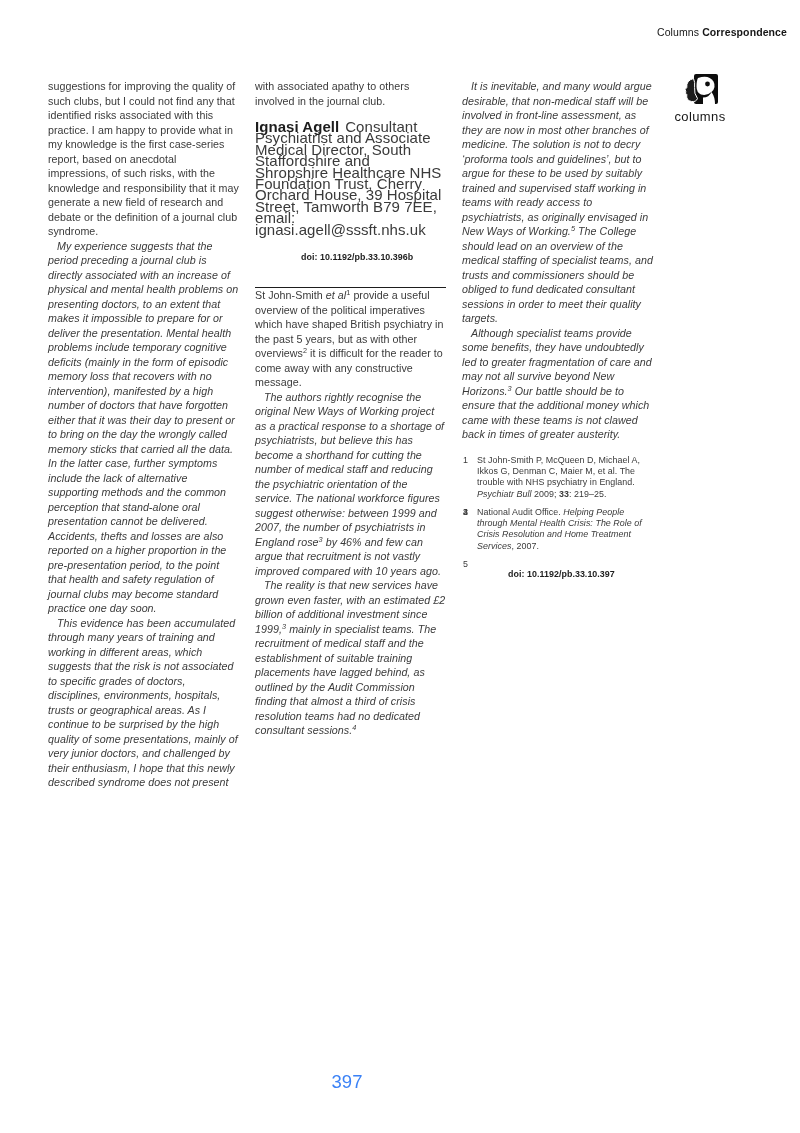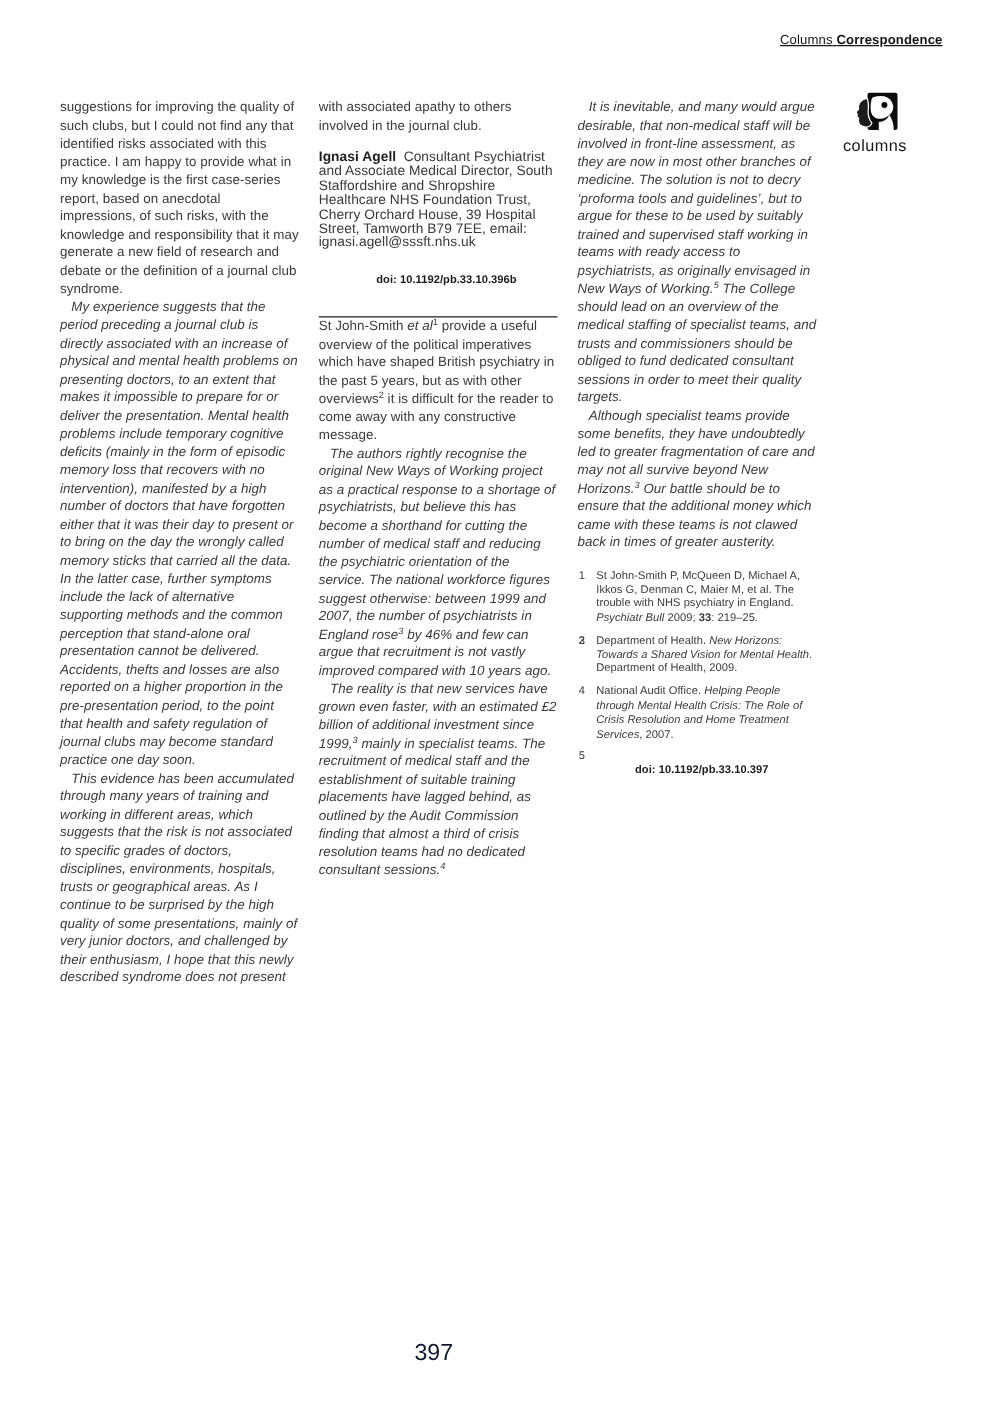--- a/index.html
+++ b/index.html
@@ -2,51 +2,50 @@
 <html><head>
 <meta charset="utf-8">
 <title>Columns Correspondence</title>
 <style>
   html,body{margin:0;padding:0;}
   body{
     width:800px;height:1133px;position:relative;background:#ffffff;
     font-family:"Liberation Sans",sans-serif;overflow:hidden;
   }
   .page-header{
-    position:absolute;top:26px;right:46px;font-size:10.5px;color:#161616;
+    position:absolute;top:26px;right:13px;font-size:10.5px;color:#161616;
     letter-spacing:0.1px;
-    text-decoration:underline;
   }
   .page-header .bold{font-weight:700;}
   .brand{position:absolute;left:671px;top:74px;width:58px;text-align:center;}
   .brand svg{display:block;margin:0 auto;}
   .brand-label{font-size:13px;color:#161616;margin-top:1px;letter-spacing:0.4px;}
   .col{
     position:absolute;top:79px;width:191px;font-size:10.7px;line-height:14.5px;
     color:#3a3a3a;text-align:left;letter-spacing:0.05px;
   }
   #col1{left:48px}
   #col2{left:255px}
   #col3{left:462px}
   .blk-para{margin:0;}
   .indent{text-indent:9px;font-style:italic;}
-  .blk-sig{font-size:11px;line-height:11.4px;margin-top:13px;color:#3a3a3a;}
+  .blk-sig{font-size:15px;line-height:11.4px;margin-top:13px;color:#3a3a3a;}
   .blk-sig .b{margin-right:6px;color:#1d1d1d;}
   .blk-doi{font-size:8.9px;line-height:11.4px;margin-top:17px;font-weight:700;color:#1d1d1d;padding-left:46px;}
   .blk-rule{height:0;border-top:1.8px solid #1d1d1d;margin-top:24px;}
   .blk-heading{font-size:15.5px;line-height:21.5px;font-weight:700;color:#141414;margin:9px 0 11px 0;}
   .blk-ref{font-size:8.9px;line-height:11.4px;position:relative;padding-left:15px;margin-top:6.5px;color:#3a3a3a;}
   .blk-para + .blk-ref{margin-top:13px;}
   .ref-num{position:absolute;left:1px;}
   .b{font-weight:700;}
   .i{font-style:italic;}
   sup{font-size:7.3px;line-height:0;vertical-align:4px;}
   .page-number{
     position:absolute;top:1071px;left:302px;width:90px;text-align:center;
-    font-size:18.5px;color:#0f172a;
+    font-size:18.5px;color:#3b82f6;
   }
 </style>
 </head>
 <body>
 
 <div class="page-header">
   <span>Columns</span>
   <span> </span>
   <span class="bold">Correspondence</span>
 </div>
@@ -76,19 +75,19 @@
     <div class="blk-rule"></div>
     <div class="blk-para"><span>St John-Smith </span><span class="i">et al</span><sup>1</sup><span> provide a useful overview of the political imperatives which have shaped British psychiatry in the past 5 years, but as with other overviews</span><sup>2</sup><span> it is difficult for the reader to come away with any constructive message.</span></div>
     <div class="blk-para indent"><span>The authors rightly recognise the original New Ways of Working project as a practical response to a shortage of psychiatrists, but believe this has become a shorthand for cutting the number of medical staff and reducing the psychiatric orientation of the service. The national workforce figures suggest otherwise: between 1999 and 2007, the number of psychiatrists in England rose</span><sup>3</sup><span> by 46% and few can argue that recruitment is not vastly improved compared with 10 years ago.</span></div>
     <div class="blk-para indent"><span>The reality is that new services have grown even faster, with an estimated £2 billion of additional investment since 1999,</span><sup>3</sup><span> mainly in specialist teams. The recruitment of medical staff and the establishment of suitable training placements have lagged behind, as outlined by the Audit Commission finding that almost a third of crisis resolution teams had no dedicated consultant sessions.</span><sup>4</sup></div>
   </div>
 <div class="col" id="col3">
     <div class="blk-para indent"><span>It is inevitable, and many would argue desirable, that non-medical staff will be involved in front-line assessment, as they are now in most other branches of medicine. The solution is not to decry ‘proforma tools and guidelines’, but to argue for these to be used by suitably trained and supervised staff working in teams with ready access to psychiatrists, as originally envisaged in New Ways of Working.</span><sup>5</sup><span> The College should lead on an overview of the medical staffing of specialist teams, and trusts and commissioners should be obliged to fund dedicated consultant sessions in order to meet their quality targets.</span></div>
     <div class="blk-para indent"><span>Although specialist teams provide some benefits, they have undoubtedly led to greater fragmentation of care and may not all survive beyond New Horizons.</span><sup>3</sup><span> Our battle should be to ensure that the additional money which came with these teams is not clawed back in times of greater austerity.</span></div>
     <div class="blk-ref"><span class="ref-num">1</span><span class="ref-body"><span>St John-Smith P, McQueen D, Michael A, Ikkos G, Denman C, Maier M, et al. The trouble with NHS psychiatry in England. </span><span class="i">Psychiatr Bull</span><span> 2009; </span><span class="b">33</span><span>: 219–25.</span></span></div>
     <div class="blk-ref"><span class="ref-num">2</span></div>
-    <div class="blk-ref"><span class="ref-num">3</span><span class="ref-body"><span>Department of Health. </span><span class="i">New Horizons: Towards a Shared Vision for Mental Health</span><span>. Department of Health, 2009.</span></span></div>
+    <div class="blk-ref"><span class="ref-num">3</span></div>
     <div class="blk-ref"><span class="ref-num">4</span><span class="ref-body"><span>National Audit Office. </span><span class="i">Helping People through Mental Health Crisis: The Role of Crisis Resolution and Home Treatment Services</span><span>, 2007.</span></span></div>
     <div class="blk-ref"><span class="ref-num">5</span></div>
     <div class="blk-doi"><span>doi: 10.1192/pb.33.10.397</span></div>
   </div>
 
 <div class="page-number">397</div>
 
 </body></html>

